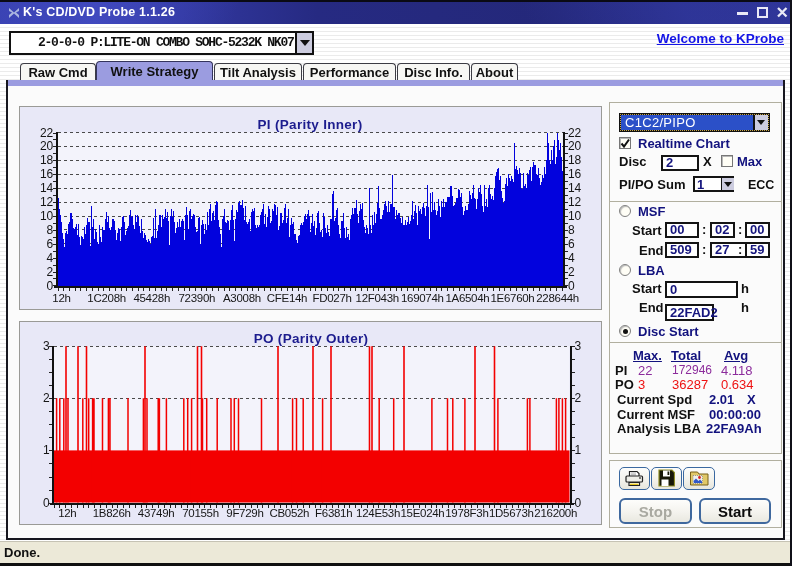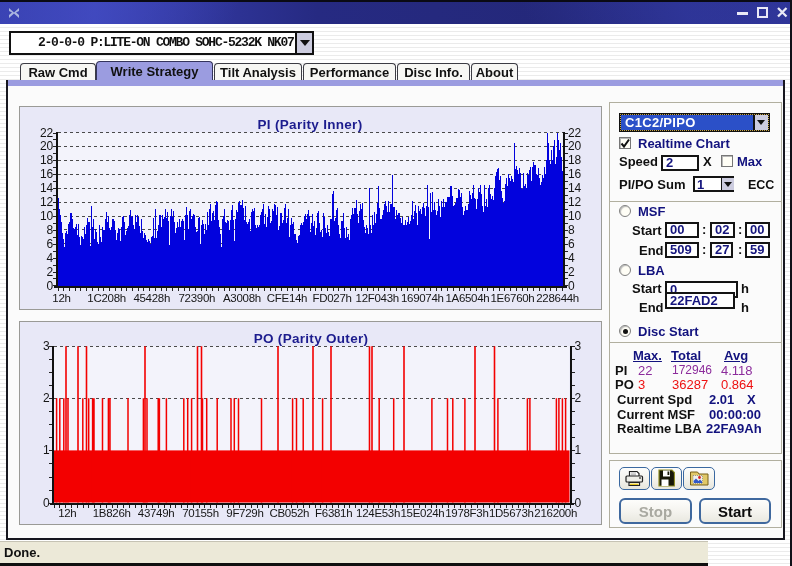--- a/index.html
+++ b/index.html
@@ -21,37 +21,39 @@
 svg .xl{font-size:11.5px;letter-spacing:-.3px}
 svg .ttl{font-size:13.5px;font-weight:bold;fill:#1c1c8e;letter-spacing:.3px}
 .gbox{left:609px;width:173px;border:1px solid #b1af9f;background:#fbfbfb}
 .lab{font-size:13px;font-weight:bold;color:#101010;white-space:nowrap}
 .nav{font-size:13px;font-weight:bold;color:#12127e;white-space:nowrap}
 .tb{background:#fff;border:2px solid #141414;font-size:13px;font-weight:bold;color:#15157e;padding-left:3px;white-space:nowrap}
 .cb{width:12px;height:12px;background:#fffef6;border:1px solid #777;box-shadow:inset 1px 1px 0 #b8b8b8}
 .rad{width:12px;height:12px;background:#fffef6;border:1px solid #808080;border-radius:50%;box-shadow:inset 1px 1px 1px #bbb}
 .btn{border:1.5px solid #3a68a0;border-radius:5px;background:linear-gradient(180deg,#fdfdfb 0,#f3f2ec 55%,#e7e6dd 100%)}
 .bigbtn{top:498px;height:26px;border:2px solid #3f689e;border-radius:6px;background:linear-gradient(180deg,#fdfdfb 0,#f4f3ee 55%,#e9e8e0 100%);text-align:center;font-size:15px;font-weight:bold;line-height:23px}
-#status{left:0;top:541px;width:708px;height:25px;background:#ece9d8;border-top:1px solid #c6c3b4;border-bottom:3px solid #101010;color:#101010;font-size:13px;font-weight:bold;line-height:21px;padding-left:4px}
+#status{left:0;top:541px;width:792px;height:25px;background:#ece9d8;border-top:1px solid #c6c3b4;border-bottom:3px solid #101010;color:#101010;font-size:13px;font-weight:bold;line-height:21px;padding-left:4px}
 </style></head><body>
 <div id="win">
  <div class="abs" id="tbar"></div>
  <svg class="abs" style="left:7px;top:6px" width="14" height="13" viewBox="0 0 14 13">
       <path d="M2 2l5 4.5L12 2v3L9 6.5 12 9v3L7 7.5 2 12V9l3-2.5L2 5z" fill="#aab6e0"></path>
     </svg>
+ <div class="abs" id="ttext">K's CD/DVD Probe 1.1.26</div>
  <div class="abs" style="left:737px;top:12px;width:11px;height:3px;background:#e9e9f6"></div>
  <div class="abs" style="left:757px;top:7px;width:11px;height:11px;border:2px solid #e9e9f6"></div>
  <svg class="abs" style="left:776px;top:6px" width="13" height="13">
       <path d="M2 2 10.5 10.5M10.5 2 2 10.5" stroke="#e9e9f6" stroke-width="2.3"></path>
     </svg>
 
  <div class="abs combo">2-0-0-0 P:LITE-ON COMBO SOHC-5232K NK07</div>
  <div class="abs" id="combobtn">
       <div class="tri" style="margin:7px 0 0 3px"></div>
     </div>
+ <div class="abs" id="link">Welcome to KProbe</div>
 
  <div class="abs tab" style="left:20px;width:76px">Raw Cmd</div>
  <div class="abs tab" id="tabactive" style="left:96px;width:117px">Write Strategy</div>
  <div class="abs tab" style="left:214px;width:88px">Tilt Analysis</div>
  <div class="abs tab" style="left:303px;width:93px">Performance</div>
  <div class="abs tab" style="left:397px;width:73px">Disc Info.</div>
  <div class="abs tab" style="left:471px;width:47px">About</div>
  <div class="abs" id="band"></div>
  <div class="abs" id="pane"></div>
 
@@ -162,32 +164,32 @@
       <text x="536.7" y="195.5" text-anchor="middle" class="xl">216200h</text>
   <text x="292" y="22" text-anchor="middle" class="ttl">PO (Parity Outer)</text>
  </svg>
 
  <div class="abs gbox" style="top:102px;height:100px"></div>
  <div class="abs gbox" style="top:201px;height:253px"></div>
  <div class="abs gbox" style="top:460px;height:68px"></div>
  <div class="abs" style="left:610px;top:342px;width:171px;height:1px;background:#b1af9f"></div>
 
  <div class="abs" style="left:619px;top:113px;width:151px;height:19px;background:#2b50c8;border:2px solid #111;outline:1px dotted #caa84a;outline-offset:-2px"></div>
- <div class="abs" style="left:625px;top:115px;color:#fff;font-size:13px;font-weight:bold;letter-spacing:.3px">C1C2/PIPO</div>
+ <div class="abs" style="left:625px;top:115px;color:#fff;font-size:13px;font-weight:normal;letter-spacing:.3px">C1C2/PIPO</div>
  <div class="abs" style="left:753px;top:115px;width:15px;height:15px;background:#ccccdf;border-left:2px solid #111">
       <div class="tri" style="border-left-width:4px;border-right-width:4px;border-top-width:5px;margin:5px 0 0 2px"></div>
     </div>
 
  <div class="abs cb" style="left:619px;top:137px"></div>
  <svg class="abs" style="left:620px;top:138px" width="11" height="11">
       <path d="M1.5 5.5 4 8.5 9 1.5" stroke="#111" stroke-width="2" fill="none"></path>
     </svg>
  <div class="abs nav" style="left:638px;top:136px">Realtime Chart</div>
 
- <div class="abs lab" style="left:619px;top:154px">Speed</div>
+ <div class="abs lab" style="left:619px;top:154px">Disc</div>
  <div class="abs tb" style="left:661px;top:155px;width:38px;height:16px;line-height:12px">2</div>
  <div class="abs lab" style="left:703px;top:154px">X</div>
  <div class="abs cb" style="left:721px;top:155px"></div>
  <div class="abs nav" style="left:737px;top:154px">Max</div>
 
  <div class="abs lab" style="left:619px;top:177px">PI/PO Sum</div>
  <div class="abs" style="left:693px;top:176px;width:41px;height:16px;background:#fff;border:2px solid #141414"></div>
  <div class="abs" style="left:697px;top:177px;font-size:13px;font-weight:bold;color:#15157e">1</div>
  <div class="abs" style="left:721px;top:178px;width:13px;height:12px;background:#ccccdf;border-left:1px solid #141414">
       <div class="tri" style="border-left-width:4px;border-right-width:4px;border-top-width:5px;margin:4px 0 0 2px"></div>
@@ -198,54 +200,54 @@
  <div class="abs nav" style="left:638px;top:204px">MSF</div>
  <div class="abs lab" style="left:632px;top:223px">Start</div>
  <div class="abs tb" style="left:665px;top:222px;width:34px;height:16px;line-height:12px">00</div>
  <div class="abs lab" style="left:702px;top:222px">:</div>
  <div class="abs tb" style="left:710px;top:222px;width:25px;height:16px;line-height:12px">02</div>
  <div class="abs lab" style="left:738px;top:222px">:</div>
  <div class="abs tb" style="left:745px;top:222px;width:25px;height:16px;line-height:12px">00</div>
  <div class="abs lab" style="left:639px;top:243px">End</div>
  <div class="abs tb" style="left:665px;top:242px;width:34px;height:16px;line-height:12px">509</div>
  <div class="abs lab" style="left:702px;top:242px">:</div>
- <div class="abs tb" style="left:710px;top:242px;width:23px;height:16px;line-height:12px">27</div>
+ <div class="abs tb" style="left:710px;top:242px;width:46px;height:16px;line-height:12px">27</div>
  <div class="abs lab" style="left:738px;top:242px">:</div>
  <div class="abs tb" style="left:745px;top:242px;width:25px;height:16px;line-height:12px">59</div>
 
  <div class="abs rad" style="left:619px;top:264px"></div>
  <div class="abs nav" style="left:638px;top:263px">LBA</div>
  <div class="abs lab" style="left:632px;top:281px">Start</div>
  <div class="abs tb" style="left:665px;top:281px;width:73px;height:17px;line-height:13px">0</div>
  <div class="abs lab" style="left:741px;top:281px">h</div>
  <div class="abs lab" style="left:639px;top:300px">End</div>
- <div class="abs tb" style="left:665px;top:292px;width:70px;height:17px;line-height:13px">22FAD2</div>
+ <div class="abs tb" style="left:665px;top:304px;width:49px;height:17px;line-height:13px">22FAD2</div>
  <div class="abs lab" style="left:741px;top:300px">h</div>
 
  <div class="abs rad" style="left:619px;top:325px"></div>
  <div class="abs" style="left:622.5px;top:328.5px;width:5px;height:5px;background:#111;border-radius:50%"></div>
  <div class="abs nav" style="left:638px;top:324px">Disc Start</div>
 
  <div class="abs nav" style="left:633px;top:348px;text-decoration:underline">Max.</div>
  <div class="abs nav" style="left:671px;top:348px;text-decoration:underline">Total</div>
  <div class="abs nav" style="left:724px;top:348px;text-decoration:underline">Avg</div>
  <div class="abs lab" style="left:615px;top:363px">PI</div>
  <div class="abs" style="left:638px;top:363px;font-size:13px;color:#8c2c9c">22</div>
  <div class="abs" style="left:672px;top:363px;font-size:12px;color:#8c2c9c">172946</div>
  <div class="abs" style="left:721px;top:363px;font-size:13px;color:#8c2c9c">4.118</div>
  <div class="abs lab" style="left:615px;top:377px">PO</div>
  <div class="abs" style="left:638px;top:377px;font-size:13px;color:#ee1111">3</div>
  <div class="abs" style="left:672px;top:377px;font-size:13px;color:#ee1111">36287</div>
- <div class="abs" style="left:721px;top:377px;font-size:13px;color:#ee1111">0.864</div>
+ <div class="abs" style="left:721px;top:377px;font-size:13px;color:#ee1111">0.634</div>
  <div class="abs lab" style="left:617px;top:392px">Current Spd</div>
  <div class="abs nav" style="left:709px;top:392px">2.01</div>
  <div class="abs nav" style="left:747px;top:392px">X</div>
  <div class="abs lab" style="left:617px;top:407px">Current MSF</div>
  <div class="abs nav" style="left:709px;top:407px">00:00:00</div>
- <div class="abs lab" style="left:617px;top:421px">Realtime LBA</div>
+ <div class="abs lab" style="left:617px;top:421px">Analysis LBA</div>
  <div class="abs nav" style="left:706px;top:421px">22FA9Ah</div>
 
 
  <div class="abs btn" style="left:619px;top:467px;width:31px;height:23px"></div>
  <div class="abs btn" style="left:651px;top:467px;width:31px;height:23px"></div>
  <div class="abs btn" style="left:683px;top:467px;width:32px;height:23px"></div>
  <svg class="abs" style="left:624px;top:470px" width="21" height="17" viewBox="0 0 21 17">
   <path d="M5.5 6V1.5h7.5l2 2V6" fill="#fff" stroke="#222" stroke-width="1.2"></path>
   <path d="M7 3h5M7 4.8h5" stroke="#888" stroke-width=".7"></path>
   <rect x="2" y="6" width="16.5" height="6" rx="1" fill="#eeeee8" stroke="#222" stroke-width="1.2"></rect>

